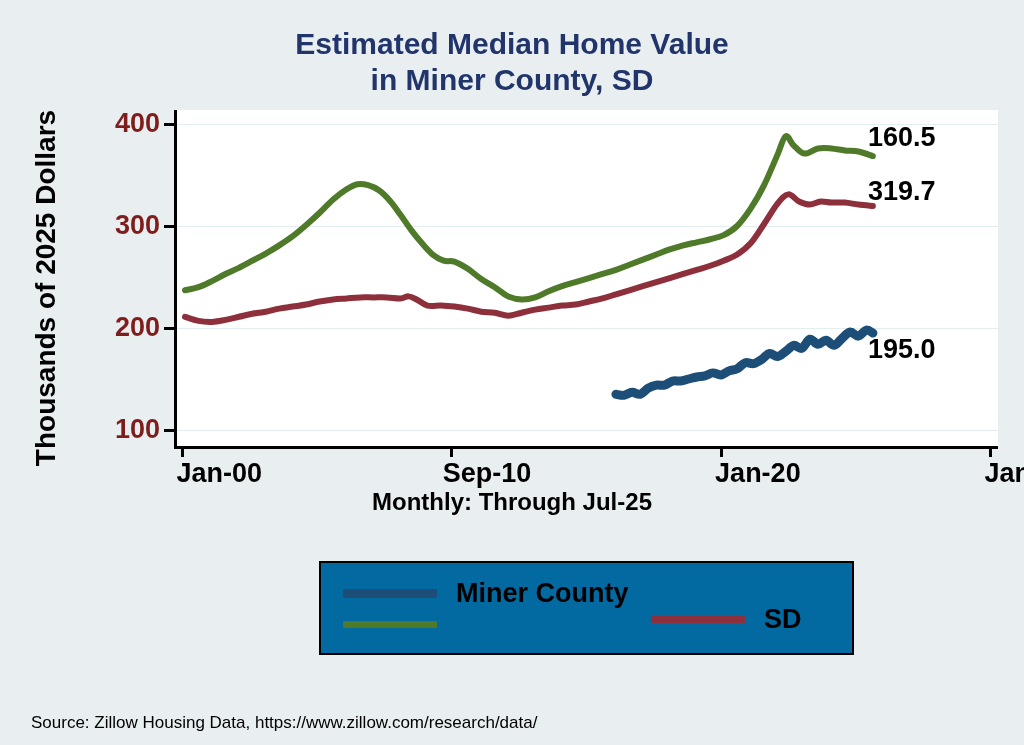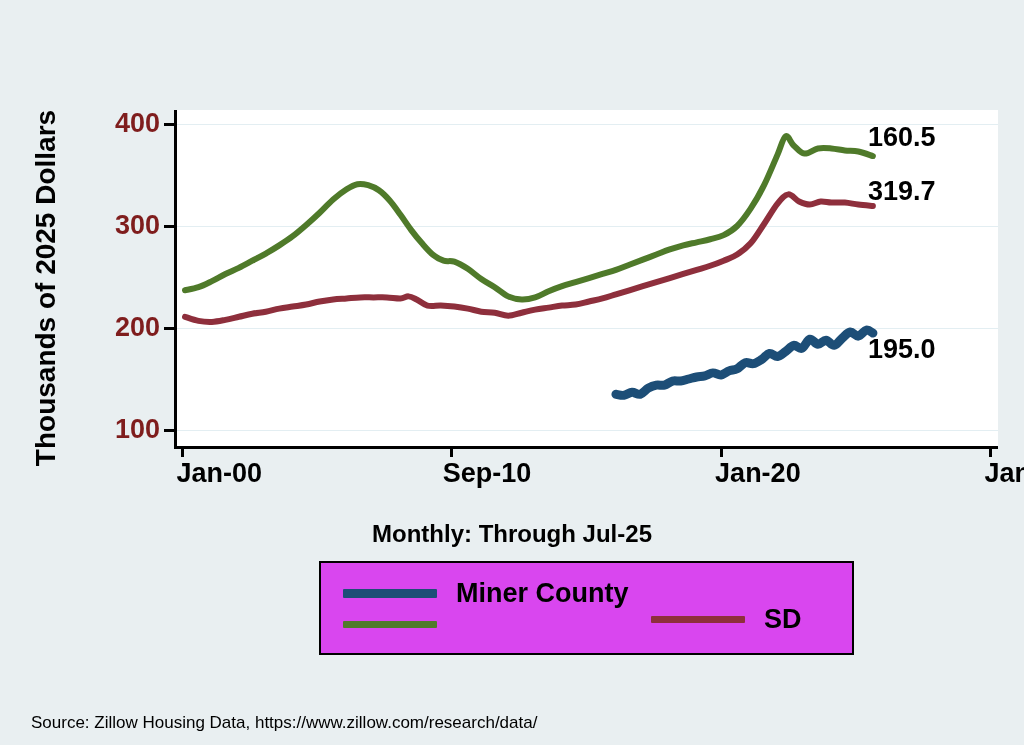--- a/index.html
+++ b/index.html
@@ -128,36 +128,36 @@
     font-size: 27px;
     font-weight: bold;
     line-height: 27px;
     white-space: nowrap;
   }
 
   
   .xnote {
     position: absolute;
     left: 0;
-    top: 520px;
+    top: 488px;
     width: 1024px;
     text-align: center;
     color: #000;
     font-size: 24px;
     font-weight: bold;
   }
 
   
   .legend {
     position: absolute;
     left: 319px;
     top: 561px;
     width: 535px;
     height: 94px;
-    background: #d946ef;
+    background: #0369a1;
     border: 2px solid #000;
     box-sizing: border-box;
   }
   .legend-row {
     position: absolute;
     display: flex;
     align-items: center;
   }
   .legend-swatch {
     display: inline-block;
@@ -181,20 +181,24 @@
     line-height: 22px;
     white-space: pre;
   }
   .footer div { white-space: nowrap; }
 </style>
 </head>
 <body>
 
 <div id="root">
 
+  <div class="chart-title">
+    <span>Estimated Median Home Value</span>
+    <span class="line2">in Miner County, SD</span>
+  </div>
 
   <div class="ylabel">Thousands of 2025 Dollars</div>
 
   <div class="plot-frame">
     <div class="plot-inner" id="plot-inner">
         <div class="gridline" style="top: 14px;"></div>
         <div class="gridline" style="top: 116px;"></div>
         <div class="gridline" style="top: 218px;"></div>
         <div class="gridline" style="top: 320px;"></div>
       <svg id="series-svg" width="821" height="336" viewBox="0 0 821 336" style="position:absolute;left:0;top:0;overflow:visible">

